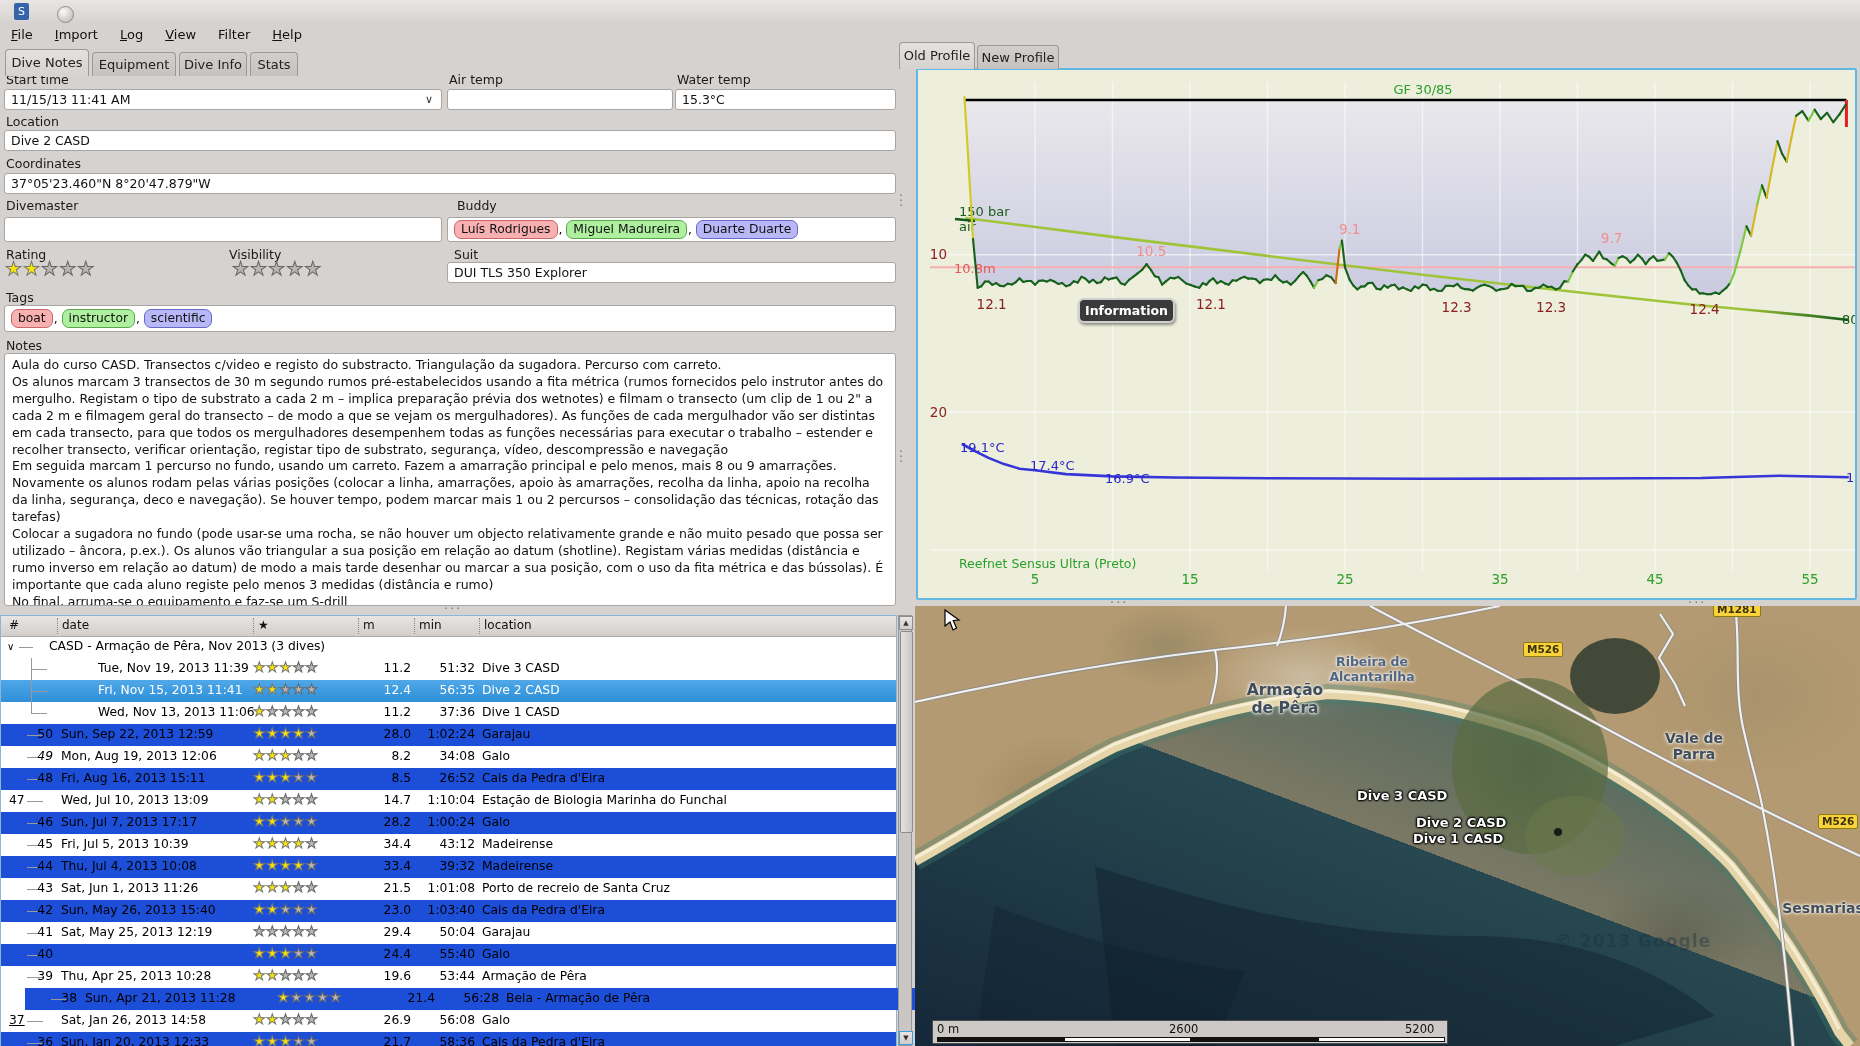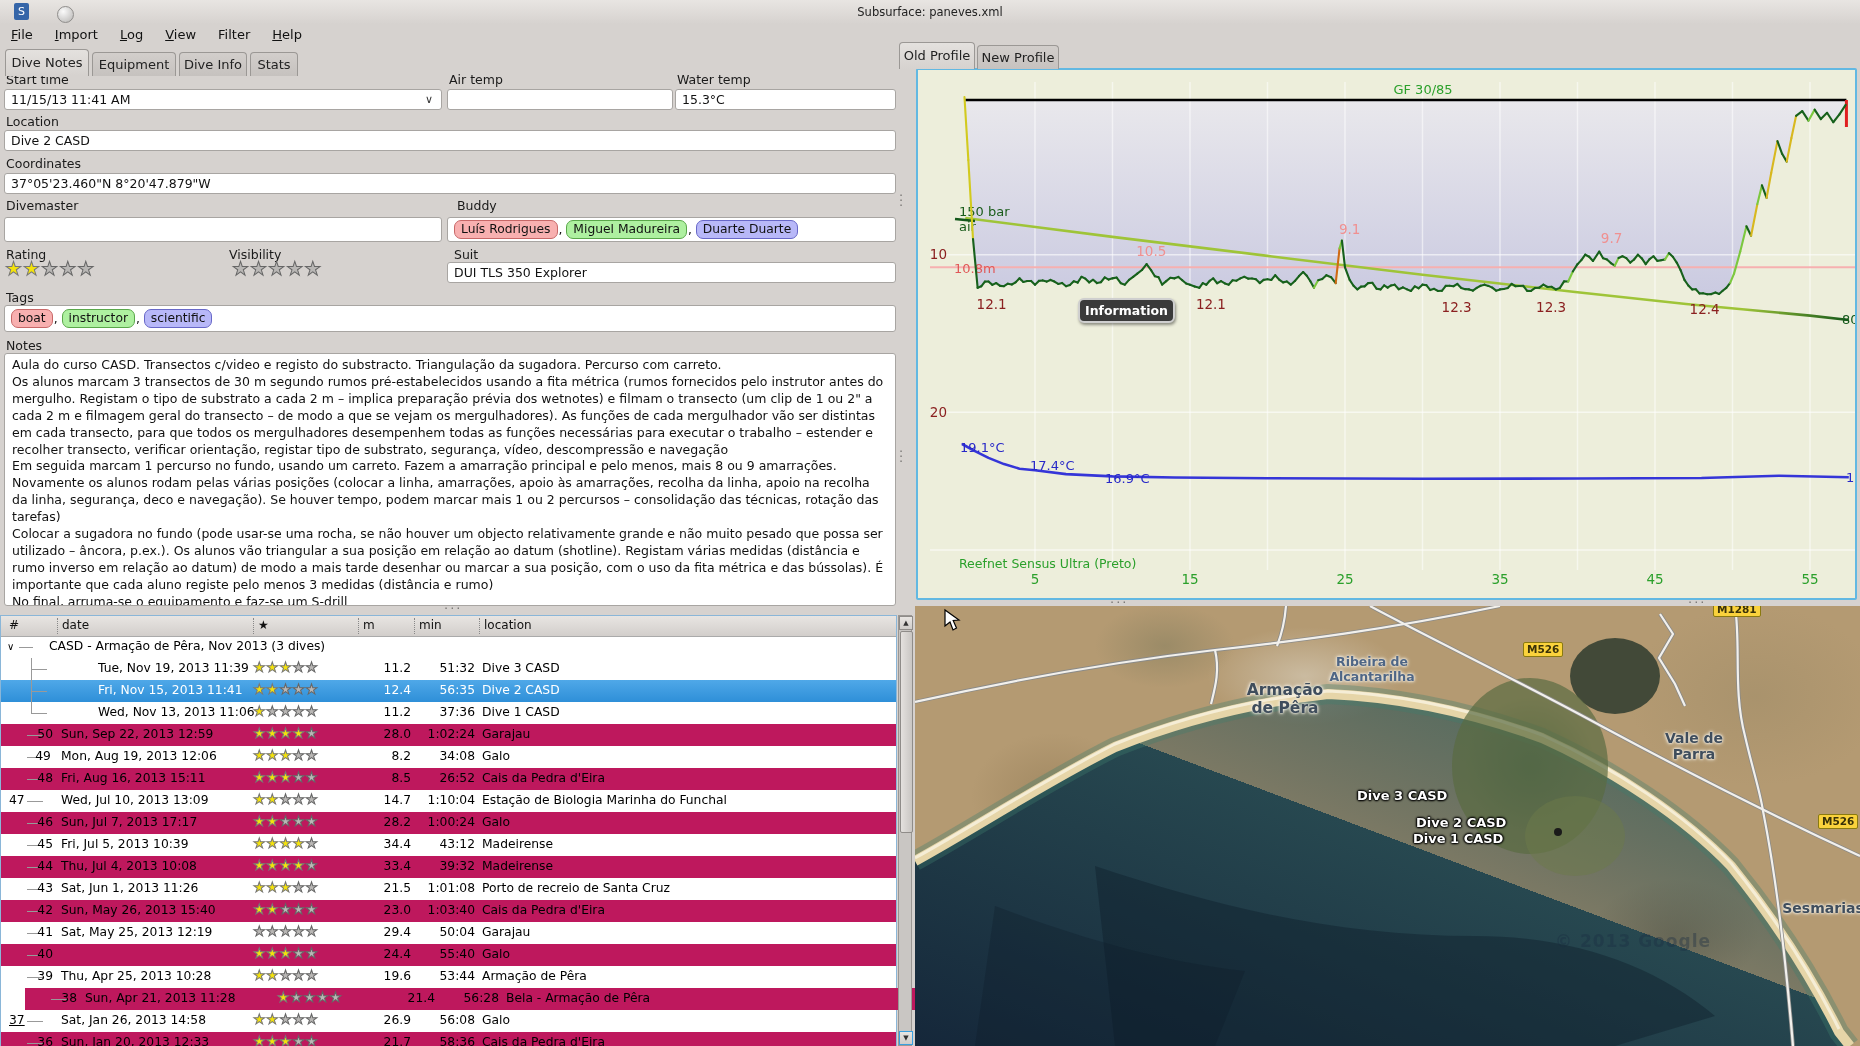--- a/index.html
+++ b/index.html
@@ -36,21 +36,21 @@
   #notes-box{white-space:pre-wrap;font-size:12.5px;line-height:16.9px;color:#111;
     background:#fff;border:1px solid #a8a5a2;border-radius:3px;padding:3px 7px;box-sizing:border-box;overflow:hidden;}
   .splitdots{position:absolute;color:#7a7876;font-size:13px;letter-spacing:2px;}
   
   #dive-table{left:0;top:615px;width:897px;height:431px;background:#fff;border:1px solid #8ab6d8;box-sizing:border-box;}
   #dt-header{position:absolute;left:0;top:0;width:895px;height:20px;background:linear-gradient(#e8e5e2,#d2cecb);
     border-bottom:1px solid #aaa;}
   .hcell{position:absolute;top:2px;font-size:12px;color:#111;padding-left:4px;border-left:1px dotted #888;height:16px;}
   .hcell.first{border-left:none;}
   .drow{position:absolute;left:0;width:895px;height:22px;font-size:12.3px;color:#000;}
-  .drow.alt{background:#be185d;}
+  .drow.alt{background:#1d4ed8;}
   .drow.selected{background:linear-gradient(#4fa8e8,#2e8fd8);color:#fff;}
   .dcell{position:absolute;top:3px;white-space:nowrap;}
   .stars-row{font-size:14px;letter-spacing:0.5px;top:1px;}
   .branch{position:absolute;background:#999;}
   
   .sb{background:#c9c6c3;border:1px solid #9a9794;box-sizing:border-box;}
   .sb-btn{position:absolute;width:14px;height:14px;background:linear-gradient(#e9e6e3,#cfccc9);
     border:1px solid #8f8c89;box-sizing:border-box;font-size:7px;text-align:center;line-height:12px;color:#333;}
   .sb-thumb{position:absolute;left:1px;width:11px;background:linear-gradient(90deg,#e4e1de,#c9c6c3);
     border:1px solid #8f8c89;border-radius:2px;}
@@ -81,21 +81,20 @@
     border:1px solid #4a4a4a;box-sizing:border-box;}
   .sb-label{position:absolute;top:1px;font-size:11.5px;color:#111;}
   .seg{position:absolute;top:16px;height:5px;border:1px solid #111;box-sizing:border-box;}
 </style>
 </head>
 <body>
 
 <div class="abs" id="titlebar">
   <div class="abs" id="app-icon">S</div>
   <div class="abs" id="ball-icon"></div>
-  <div class="abs" id="win-title">Subsurface: paneves.xml</div>
 </div>
 <div class="abs" id="menubar"><span class="menu-item accel">File</span><span class="menu-item accel">Import</span><span class="menu-item accel">Log</span><span class="menu-item accel">View</span><span class="menu-item">Filter</span><span class="menu-item accel">Help</span></div>
 
 <div id="left-tabbar"></div>
 
 <div class="flabel" style="left:6px;top:72px">Start time</div>
 <div class="field" style="left:4px;top:89px;width:438px;height:21px">
   <span>11/15/13 11:41 AM</span>
   <span class="chev">∨</span>
 </div>
@@ -209,21 +208,21 @@
         <span class="branch" style="left: 26px; top: 11px; width: 16px; height: 1px;"></span>
         <span class="dcell" style="left: 8px; width: 44px; text-align: right;">50</span>
         <span class="dcell" style="left: 60px;">Sun, Sep 22, 2013 12:59</span>
         <span class="dcell stars-row" style="left: 252px;"><span class="star-on">★</span><span class="star-on">★</span><span class="star-on">★</span><span class="star-on">★</span><span class="star-off">★</span></span>
         <span class="dcell" style="left: 355px; width: 55px; text-align: right;">28.0</span>
         <span class="dcell" style="left: 400px; width: 74px; text-align: right;">1:02:24</span>
         <span class="dcell" style="left: 481px;">Garajau</span>
       </div>
       <div class="drow" style="top: 110px;">
         <span class="branch" style="left: 26px; top: 11px; width: 16px; height: 1px;"></span>
-        <span class="dcell" style="left: 20px; width: 44px; text-align: center;">49</span>
+        <span class="dcell" style="left: 8px; width: 44px; text-align: right; font-style: italic;">49</span>
         <span class="dcell" style="left: 60px;">Mon, Aug 19, 2013 12:06</span>
         <span class="dcell stars-row" style="left: 252px;"><span class="star-on">★</span><span class="star-on">★</span><span class="star-on">★</span><span class="star-off">★</span><span class="star-off">★</span></span>
         <span class="dcell" style="left: 355px; width: 55px; text-align: right;">8.2</span>
         <span class="dcell" style="left: 400px; width: 74px; text-align: right;">34:08</span>
         <span class="dcell" style="left: 481px;">Galo</span>
       </div>
       <div class="drow alt" style="top: 132px;">
         <span class="branch" style="left: 26px; top: 11px; width: 16px; height: 1px;"></span>
         <span class="dcell" style="left: 8px; width: 44px; text-align: right;">48</span>
         <span class="dcell" style="left: 60px;">Fri, Aug 16, 2013 15:11</span>
@@ -677,20 +676,29 @@
 Parra</div>
       <div class="map-label" style="left: 828px; top: 294px; width: 160px; font-size: 14px;">Sesmarias</div>
       <div class="dive-label" style="left: 442px; top: 182px;">Dive 3 CASD</div>
       <div class="dive-label" style="left: 501px; top: 209px;">Dive 2 CASD</div>
       <div class="dive-label" style="left: 498px; top: 225px;">Dive 1 CASD</div>
       <div class="badge" style="left: 608px; top: 36px;">M526</div>
       <div class="badge" style="left: 798px; top: -4px;">M1281</div>
       <div class="badge" style="left: 903px; top: 208px;">M526</div>
     </div>
   <div id="google-mark" style="left:640px;top:325px">© 2013 Google</div>
+  <div id="scalebar">
+      <div class="sb-label" style="left: 4px;">0 m</div>
+      <div class="sb-label" style="left: 236px;">2600</div>
+      <div class="sb-label" style="left: 472px;">5200</div>
+      <div class="seg" style="left: 4px; width: 127px; background: rgb(17, 17, 17);"></div>
+      <div class="seg" style="left: 131px; width: 127px; background: rgb(255, 255, 255);"></div>
+      <div class="seg" style="left: 258px; width: 127px; background: rgb(17, 17, 17);"></div>
+      <div class="seg" style="left: 385px; width: 127px; background: rgb(255, 255, 255);"></div>
+    </div>
 </div>
 
 <div class="tab active" style="left: 5px; width: 82px; top: 49px; height: 26px; line-height: 26px;">Dive Notes</div>
 <div class="tab" style="left: 92px; width: 82px; top: 52px; height: 23px; line-height: 23px;">Equipment</div>
 <div class="tab" style="left: 179px; width: 66px; top: 52px; height: 23px; line-height: 23px;">Dive Info</div>
 <div class="tab" style="left: 250px; width: 46px; top: 52px; height: 23px; line-height: 23px;">Stats</div>
 <div class="tab active" style="left: 899px; width: 74px; top: 42px; height: 26px; line-height: 26px;">Old Profile</div>
 <div class="tab" style="left: 977px; width: 80px; top: 45px; height: 23px; line-height: 23px;">New Profile</div>
 
 </body></html>

